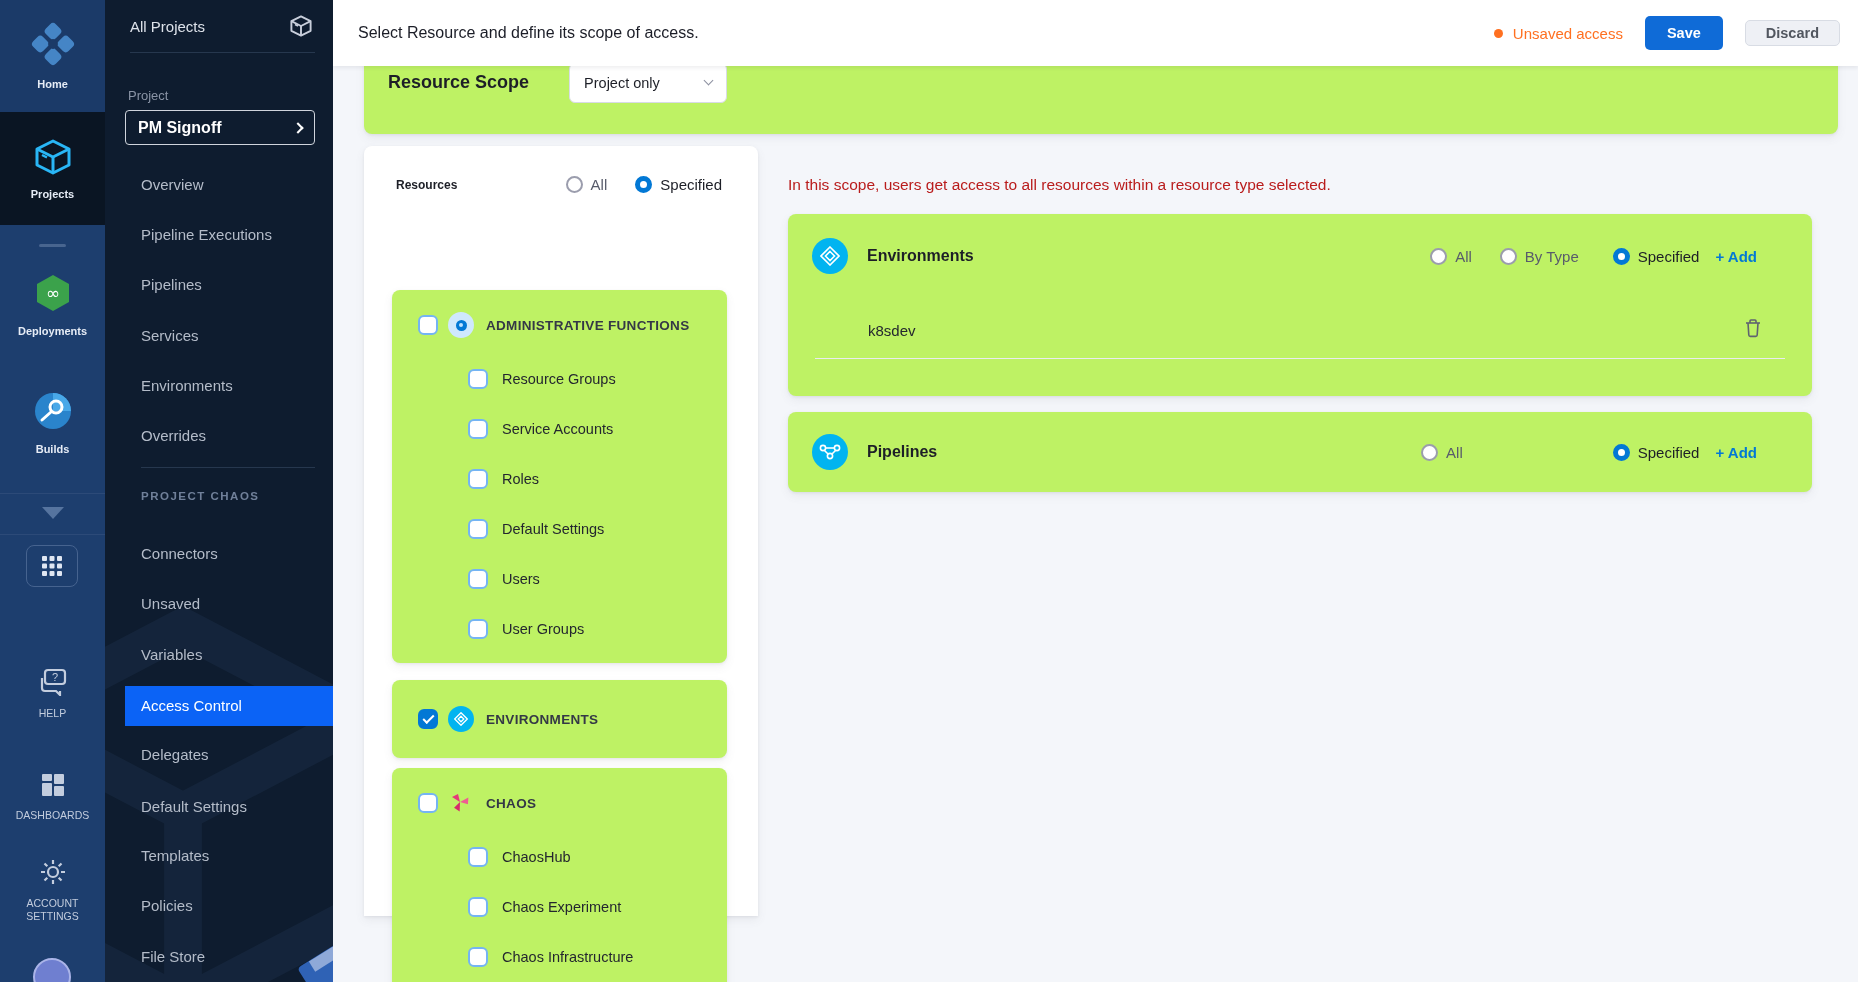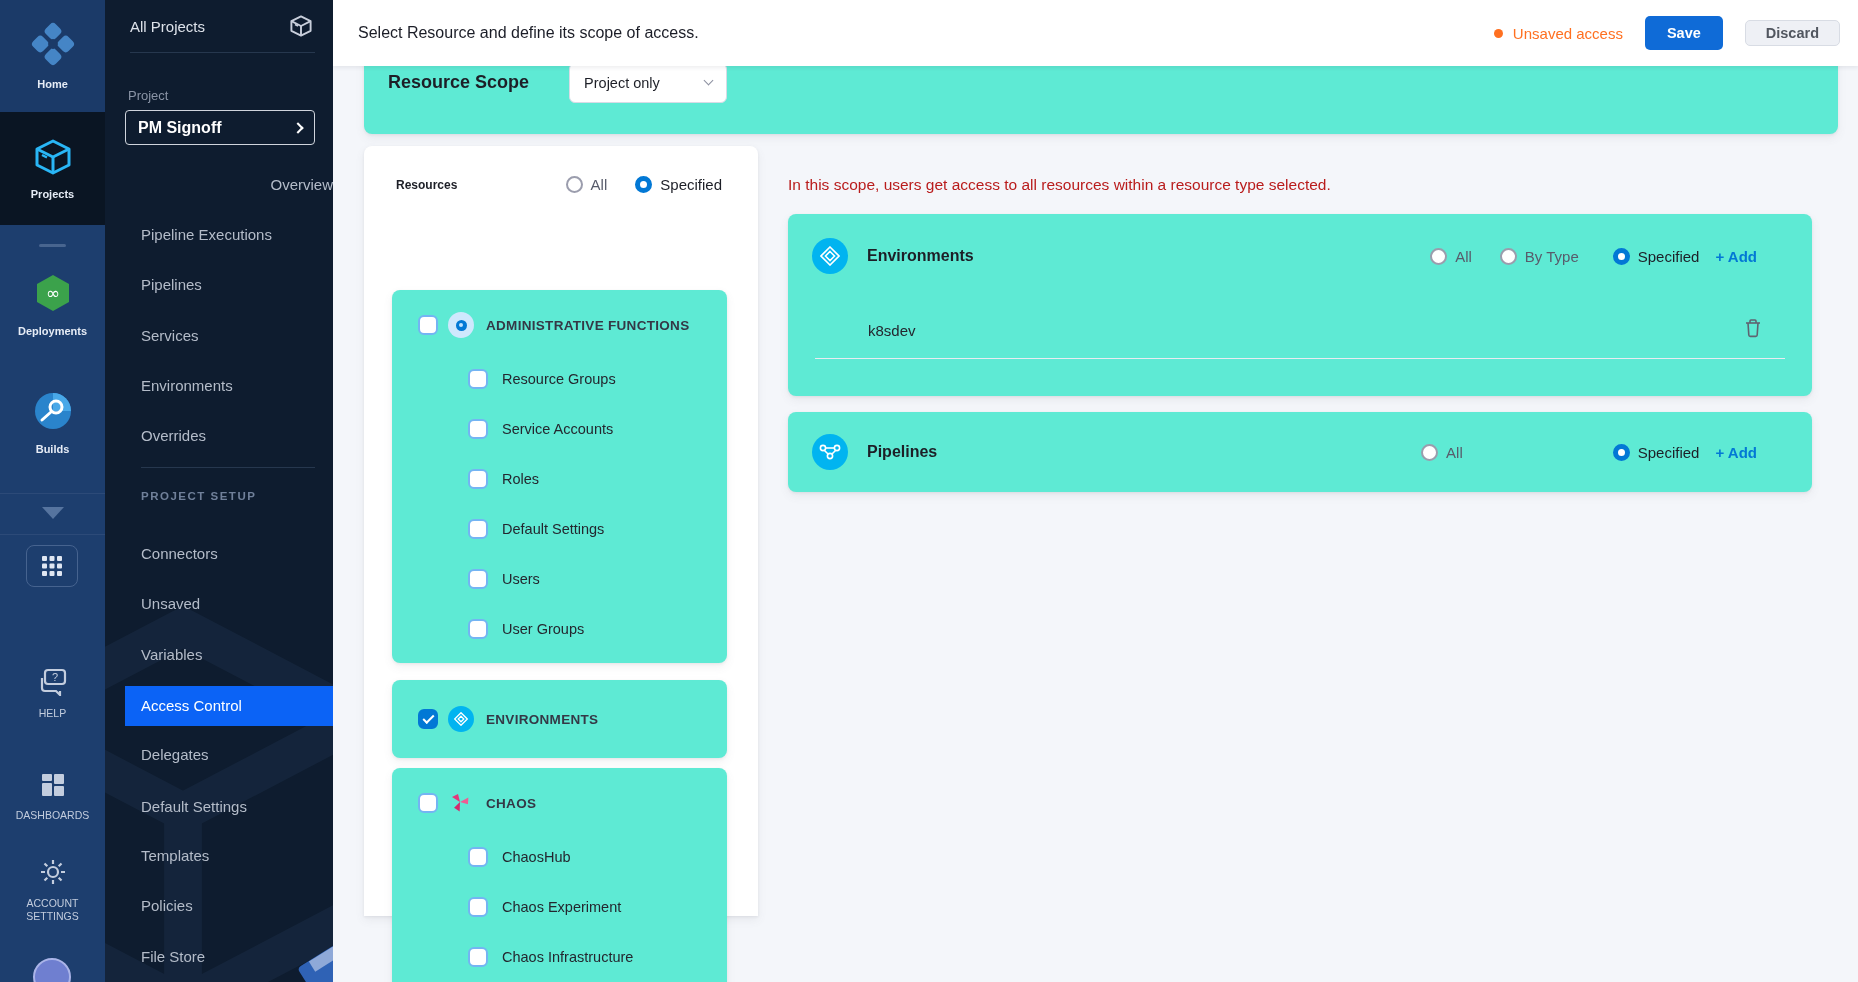--- a/index.html
+++ b/index.html
@@ -38,21 +38,21 @@
   
   #main { position:absolute; left:333px; top:0; width:1525px; height:982px; }
   #topbar { position:absolute; left:0; top:0; width:1525px; height:66px; background:#ffffff; box-shadow:0 2px 4px rgba(40,41,61,.08); display:flex; align-items:center; padding:0 18px 0 25px; z-index:10; }
   #topbar .title { font-size:16px; color:#1b1d27; flex:1; }
   .unsaved-dot { width:9px; height:9px; border-radius:50%; background:#ff7020; margin-right:10px; }
   .unsaved-text { color:#ff7020; font-size:15px; margin-right:22px; }
   .btn { border:none; border-radius:5px; font-family:inherit; font-size:14.5px; font-weight:700; padding:9px 22px; cursor:pointer; }
   .btn.save { background:#0f6bd7; color:#ffffff; margin-right:22px; }
   .btn.discard { background:#eef0f5; color:#51565f; border:1px solid #d8dce4; padding:4px 20px; }
 
-  .card { background:#5eead4; border-radius:8px; box-shadow:0 1px 3px rgba(40,41,61,.07), 0 4px 10px rgba(96,97,112,.09); }
+  .card { background:#bef264; border-radius:8px; box-shadow:0 1px 3px rgba(40,41,61,.07), 0 4px 10px rgba(96,97,112,.09); }
 
   
   #scope-card { position:absolute; left:31px; top:31px; width:1474px; height:103px; display:flex; align-items:center; padding-left:24px; }
   #scope-card .lbl { font-size:18px; font-weight:700; color:#1d1f27; }
   .scope-select { margin-left:40px; width:158px; height:40px; border:1px solid #d8dbe6; border-radius:6px; display:flex; align-items:center; padding:0 14px; cursor:pointer; background:#fff; }
   .scope-select .val { font-size:14.5px; color:#1d1f27; flex:1; }
   .chev-sm { width:7px; height:7px; border-right:1.8px solid #8c90a0; border-bottom:1.8px solid #8c90a0; transform:rotate(45deg); margin-top:-4px; }
 
   
   #res-panel { position:absolute; left:31px; top:146px; width:394px; height:770px; background:#ffffff; border-radius:8px 8px 0 0; box-shadow:0 1px 3px rgba(40,41,61,.07), 0 4px 10px rgba(96,97,112,.09); }
@@ -215,29 +215,29 @@
       </svg>
   </div>
   <div class="sub-hr" style="top:52px;"></div>
 
   <div class="proj-label">Project</div>
   <div class="proj-select">
     <span class="name">PM Signoff</span>
     <span class="chev-right"></span>
   </div>
 
-  <div class="snav-item" style="top:165px;text-align:right;"><span>Overview</span></div>
+  <div class="snav-item" style="top:165px;"><span>Overview</span></div>
   <div class="snav-item" style="top:215px;"><span>Pipeline Executions</span></div>
   <div class="snav-item" style="top:265px;"><span>Pipelines</span></div>
   <div class="snav-item" style="top:316px;"><span>Services</span></div>
   <div class="snav-item" style="top:366px;"><span>Environments</span></div>
   <div class="snav-item" style="top:416px;"><span>Overrides</span></div>
 
   <div class="sub-hr" style="top:467px; left:36px; width:174px;"></div>
-  <div class="section-title">PROJECT SETUP</div>
+  <div class="section-title">PROJECT CHAOS</div>
 
   <div class="snav-item" style="top:534px;"><span>Connectors</span></div>
   <div class="snav-item" style="top:584px;"><span>Unsaved</span></div>
   <div class="snav-item" style="top:635px;"><span>Variables</span></div>
   <div class="snav-item active" style="top:686px;"><span>Access Control</span></div>
   <div class="snav-item" style="top:735px;"><span>Delegates</span></div>
   <div class="snav-item" style="top:787px;"><span>Default Settings</span></div>
   <div class="snav-item" style="top:836px;"><span>Templates</span></div>
   <div class="snav-item" style="top:886px;"><span>Policies</span></div>
   <div class="snav-item" style="top:937px;"><span>File Store</span></div>

